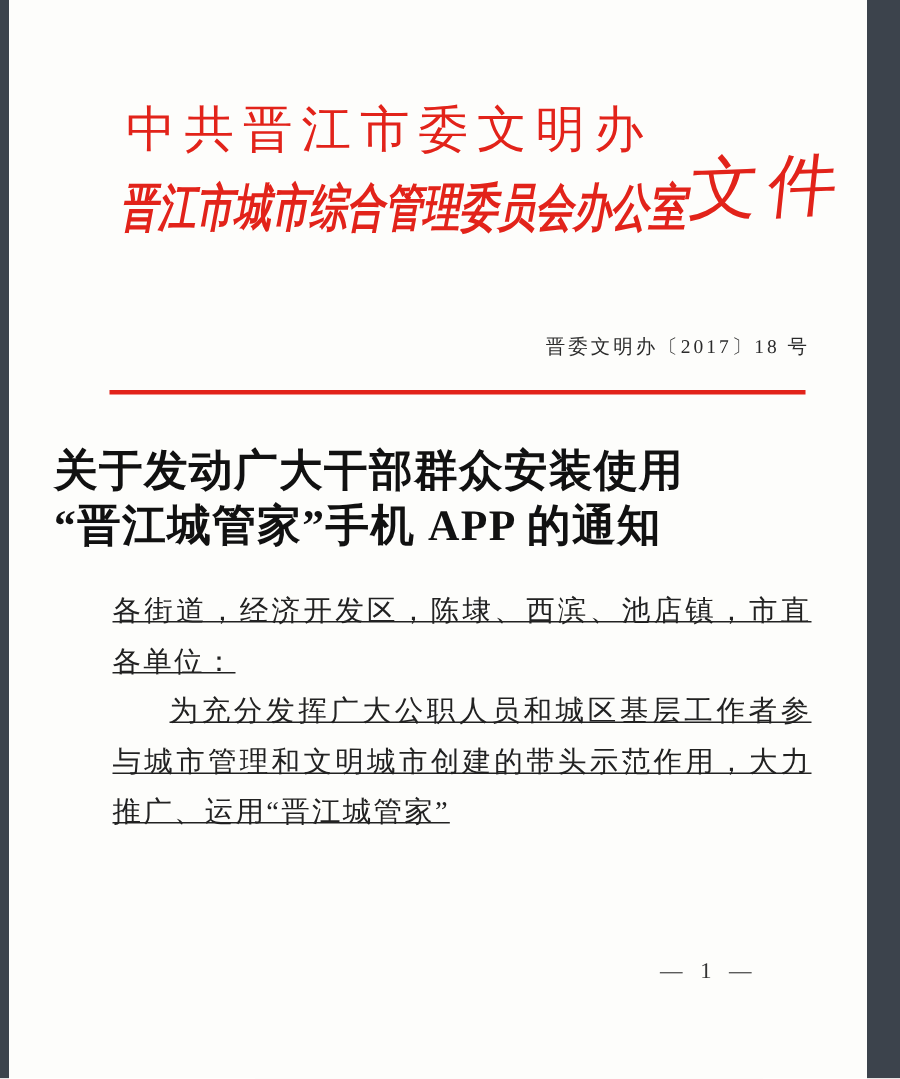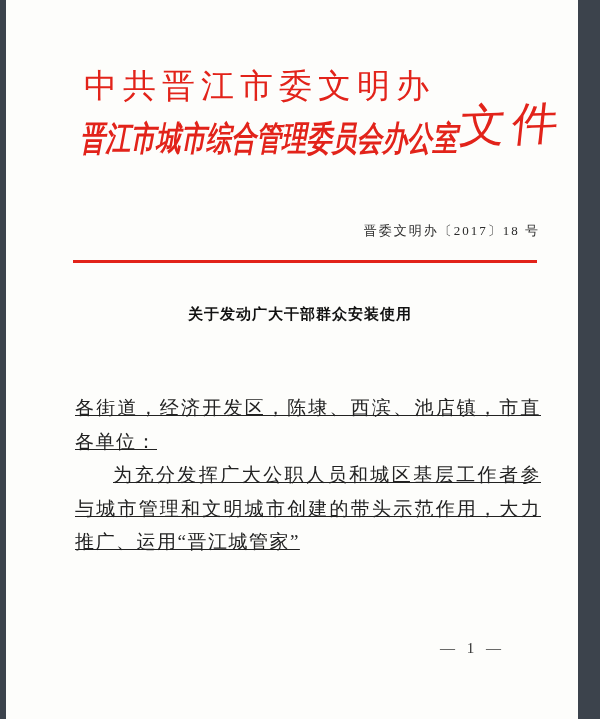--- a/index.html
+++ b/index.html
@@ -81,27 +81,26 @@
     left: 73px;
     top: 260px;
     width: 464px;
     height: 3px;
     background: var(--red, #e2231a);
   }
 
   
   .doc-title {
     position: absolute;
-    left: 50px;
+    left: 36px;
     top: 296px;
     width: 500px;
-    text-align: center;
     color: #111;
     font-weight: bold;
-    font-size: 15px;
+    font-size: 29px;
     line-height: 37px;
     letter-spacing: 1px;
   }
 
   
   .doc-body {
     position: absolute;
     left: 75px;
     top: 391px;
     width: 466px;
@@ -144,20 +143,21 @@
     <div class="org2"><span class="squeeze">晋江市城市综合管理委员会办公室</span></div>
     <div class="wenjian">文件</div>
   </div>
 
   <div class="doc-number">晋委文明办〔2017〕18 号</div>
 
   <div class="red-rule"></div>
 
   <div class="doc-title">
     <div>关于发动广大干部群众安装使用</div>
+    <div>“晋江城管家”手机 APP 的通知</div>
   </div>
 
   <div class="doc-body">
     <p class="salutation">各街道，经济开发区，陈埭、西滨、池店镇，市直各单位：</p>
     <p class="indent">为充分发挥广大公职人员和城区基层工作者参与城市管理和文明城市创建的带头示范作用，大力推广、运用“晋江城管家”</p>
   </div>
 
   <div class="page-number">— 1 —</div>
 
 </div>

